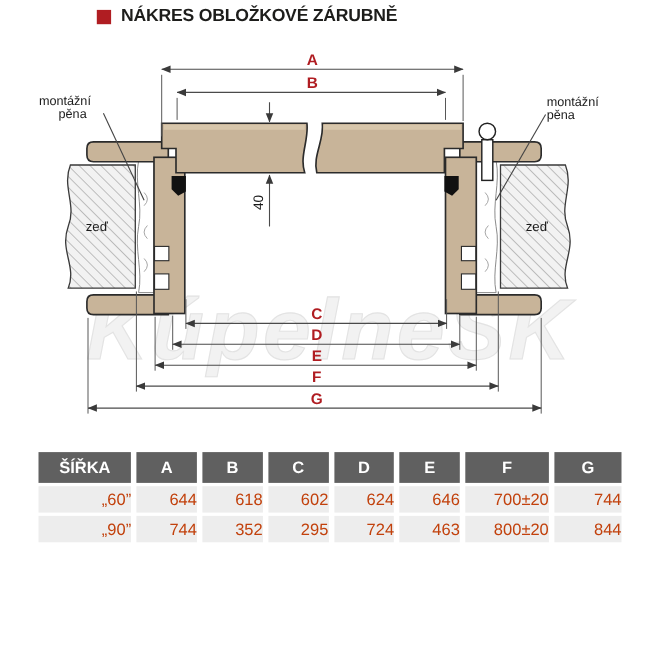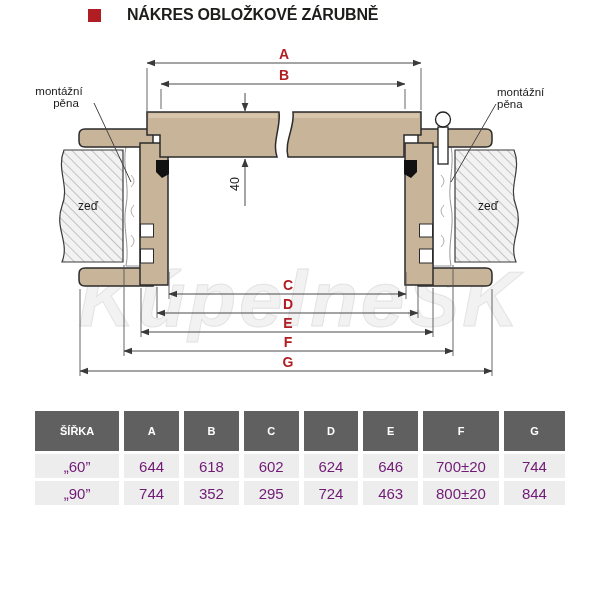--- a/index.html
+++ b/index.html
@@ -1,44 +1,44 @@
 <!DOCTYPE html>
 <html><head>
 <meta charset="utf-8">
 <style>
   html,body{margin:0;padding:0;}
   body{
     width:600px;height:600px;background:#ffffff;overflow:hidden;position:relative;
     font-family:"Liberation Sans",sans-serif;
   }
   .page-title{
-    position:absolute;top:6px;left:88px;display:flex;align-items:center;gap:26px;
+    position:absolute;top:6px;left:88px;display:flex;align-items:center;gap:9px;
   }
   .page-title .bullet{
     width:13px;height:13px;background:#b01d22;display:inline-block;flex:0 0 auto;
   }
   .page-title h1{
     margin:0;font-size:16px;font-weight:bold;color:#1d1d1b;letter-spacing:-0.2px;white-space:nowrap;
   }
   .diagram-wrap{position:absolute;top:35px;left:0;width:600px;height:373px;}
   svg text{font-family:"Liberation Sans",sans-serif;}
   .dim-label{fill:#b01d22;font-size:14px;font-weight:bold;text-anchor:middle;}
   .anno{fill:#1a1a1a;font-size:11.5px;}
   .wall-label{fill:#1a1a1a;font-size:12px;text-anchor:middle;}
   .spec-table{
     position:absolute;top:408px;left:30px;width:540px;
     border-collapse:separate;border-spacing:5px 3px;table-layout:fixed;
   }
   .spec-table th{
-    background:#606060;color:#ffffff;font-size:11px;font-weight:bold;
-    height:40px;text-align:center;vertical-align:middle;padding:0;
+    background:#606060;color:#ffffff;font-size:15px;font-weight:bold;
+    height:28px;text-align:center;vertical-align:middle;padding:0;
   }
   .spec-table td{
-    background:#ededed;color:#701a75;font-size:15px;
-    height:24px;text-align:center;vertical-align:middle;padding:0;white-space:nowrap;
+    background:#ededed;color:#c2410c;font-size:15px;
+    height:24px;text-align:right;vertical-align:middle;padding:0;white-space:nowrap;
   }
 </style>
 </head>
 <body>
 
 <header class="page-title">
   <span class="bullet"></span>
   <h1>NÁKRES OBLOŽKOVÉ ZÁRUBNĚ</h1>
 </header>
 

